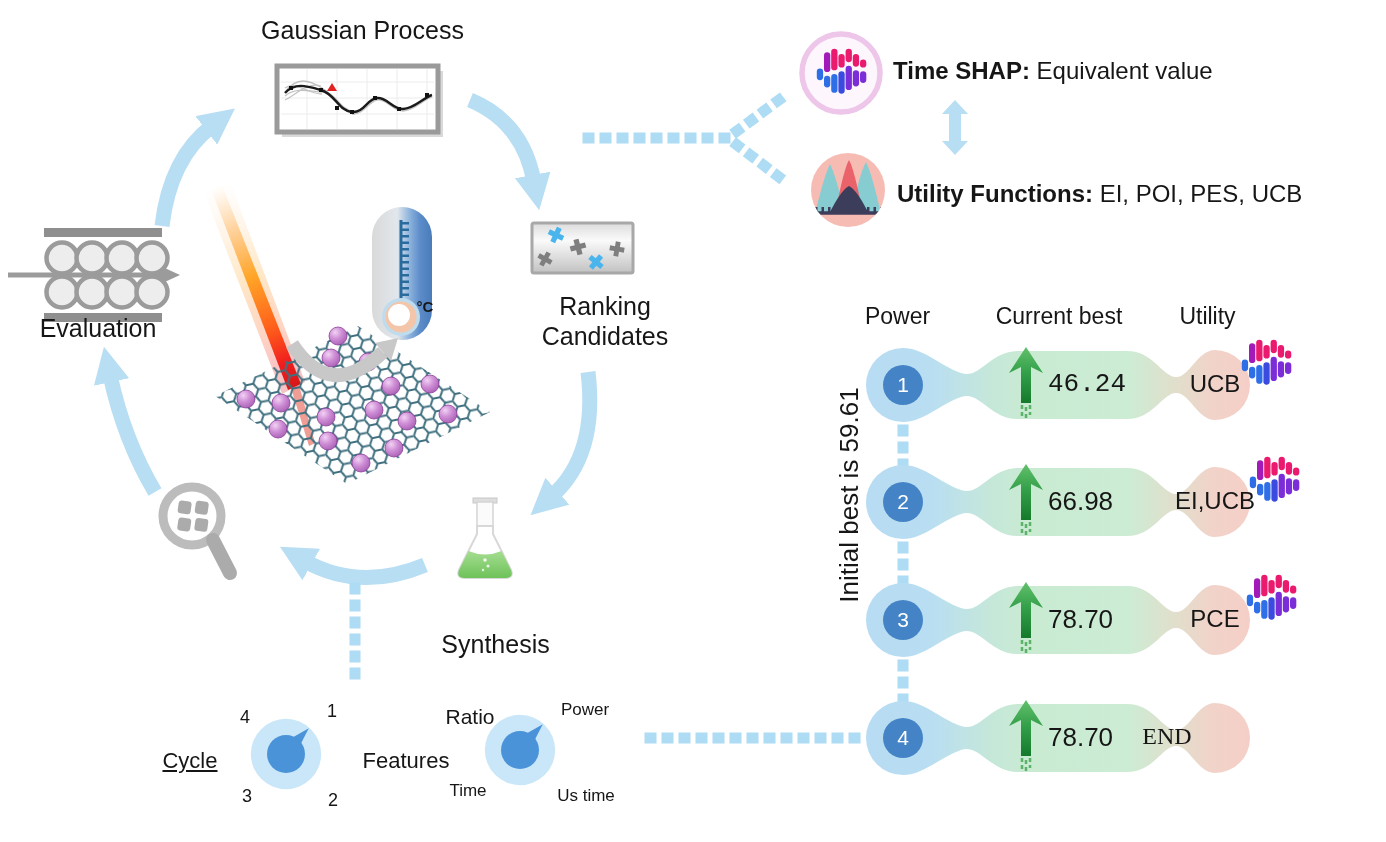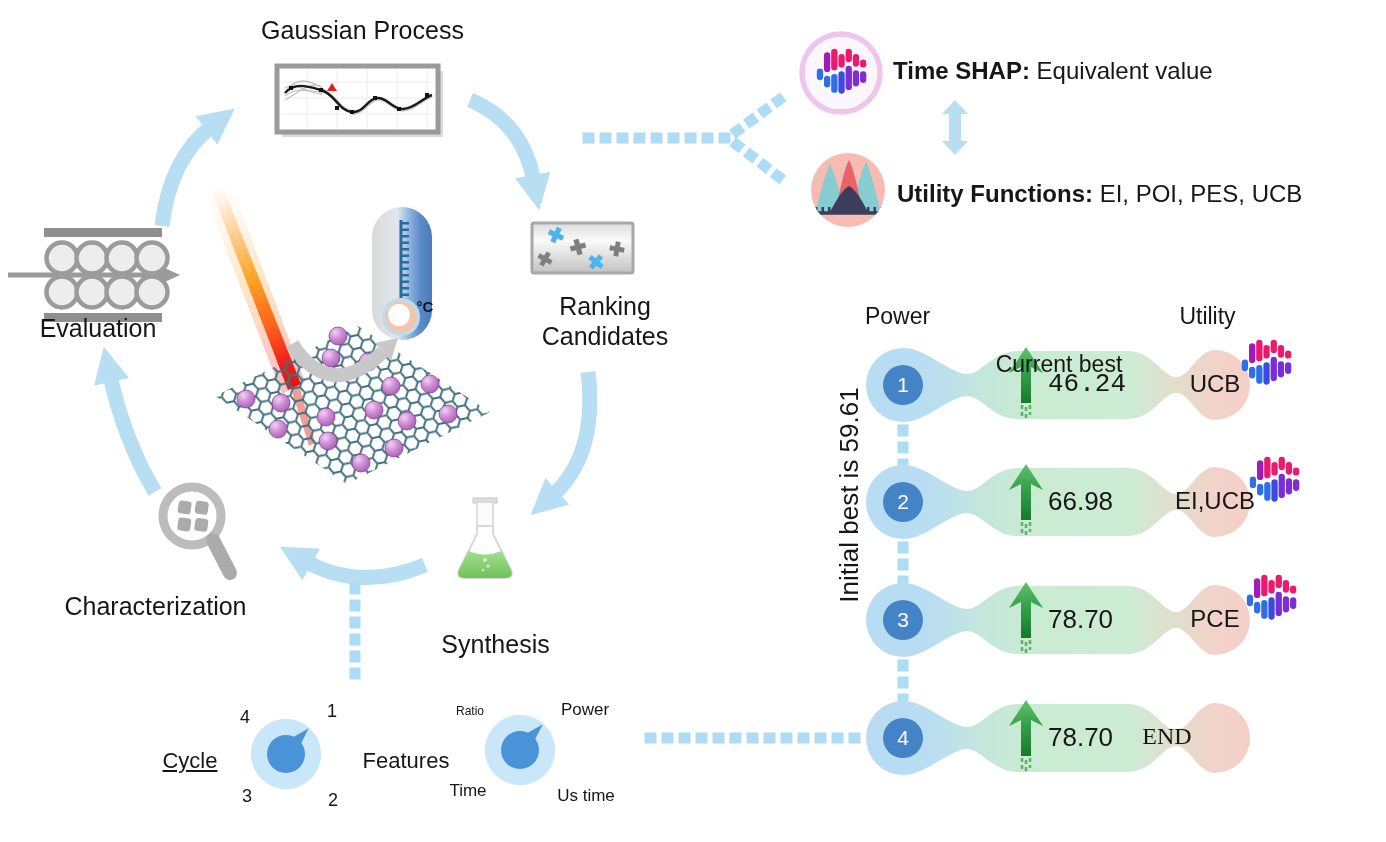--- a/index.html
+++ b/index.html
@@ -288,44 +288,43 @@
   <use href="#knob" x="482" y="712" width="76" height="76"></use>
 </svg>
 
 <div id="shap-box" style="z-index:-1;"></div>
 
 <div class="lbl" style="left:240px;top:15px;width:245px;font-size:25px;">Gaussian Process</div>
 <div class="lbl" style="left:8px;top:313px;width:180px;font-size:25px;">Evaluation</div>
 <div class="lbl preline" style="left:515px;top:291px;width:180px;font-size:25px;">Ranking
 Candidates</div>
 <div class="lbl" style="left:418px;top:591px;width:155px;font-size:25px;margin-top:38px;">Synthesis</div>
-<div class="lbl" style="left:53px;top:591px;width:205px;font-size:25px;">Characterization</div>
 <div class="lbl" style="left:410px;top:298px;width:30px;font-size:15px;font-weight:bold;">°C</div>
 
 <div class="lbl" style="left:150px;top:748px;width:80px;font-size:22px;text-decoration:underline;">Cycle</div>
 <div class="lbl" style="left:350px;top:748px;width:112px;font-size:22px;">Features</div>
 <div class="lbl" style="left:230px;top:707px;width:30px;font-size:18px;">4</div>
 <div class="lbl" style="left:317px;top:701px;width:30px;font-size:18px;">1</div>
 <div class="lbl" style="left:232px;top:786px;width:30px;font-size:18px;">3</div>
 <div class="lbl" style="left:318px;top:790px;width:30px;font-size:18px;">2</div>
-<div class="lbl" style="left:435px;top:704px;width:70px;font-size:12px;">Ratio</div>
+<div class="lbl" style="left:435px;top:704px;width:70px;font-size:21px;">Ratio</div>
 <div class="lbl" style="left:550px;top:700px;width:70px;font-size:17px;">Power</div>
 <div class="lbl" style="left:433px;top:781px;width:70px;font-size:17px;">Time</div>
 <div class="lbl" style="left:546px;top:786px;width:80px;font-size:17px;">Us time</div>
 
 <div class="legend-line" style="left:893px;top:57px;">
   <span class="b">Time SHAP:</span><span> Equivalent value</span>
 </div>
 <div class="legend-line" style="left:897px;top:180px;">
   <span class="b">Utility Functions:</span><span> EI, POI, PES, UCB</span>
 </div>
 
 <div class="lbl rot" style="left:685px;top:479px;width:330px;height:32px;font-size:26px;">Initial best is 59.61</div>
 <div class="lbl" style="left:850px;top:303px;width:95px;font-size:23px;">Power</div>
-<div class="lbl" style="left:985px;top:303px;width:148px;font-size:23px;margin-top:48px;">Current best</div>
+<div class="lbl" style="left:985px;top:303px;width:148px;font-size:23px;">Current best</div>
 <div class="lbl" style="left:1160px;top:303px;width:95px;font-size:23px;">Utility</div>
 
 <div class="phase-dot" style="left:883px;top:365px;">1</div>
 <div class="phase-dot" style="left:883px;top:482px;">2</div>
 <div class="phase-dot" style="left:883px;top:600px;">3</div>
 <div class="phase-dot" style="left:883px;top:718px;">4</div>
 
 <div class="val" style="left:1048px;top:369px;font-family:Liberation Mono, monospace;">46.24</div>
 <div class="val" style="left:1048px;top:486px;">66.98</div>
 <div class="val" style="left:1048px;top:604px;">78.70</div>

